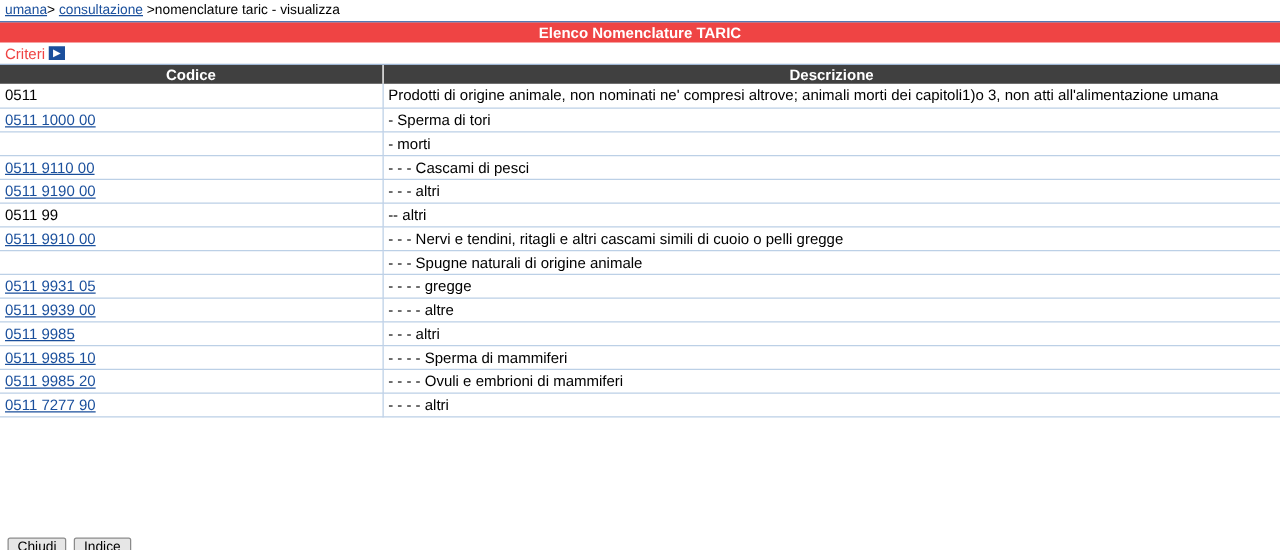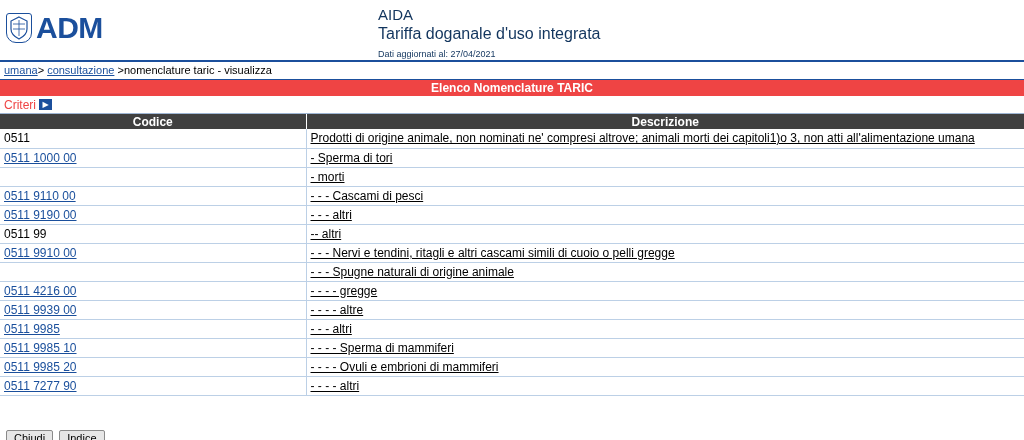--- a/index.html
+++ b/index.html
@@ -135,21 +135,21 @@
   table.grid td {
     height: 19px;
     font-size: 12px;
     padding: 1px 4px 1px 4px;
     border-bottom: 1px solid #bcd0e6;
     border-right: 1px solid #bcd0e6;
     vertical-align: middle;
     white-space: nowrap;
     overflow: hidden;
   }
-  table.grid td:last-child { border-right: none; text-decoration: underline; }
+  table.grid td:last-child { border-right: none; }
   .col-code { width: 306px; }
   .col-desc { width: 718px; }
   .code-link {
     color: #1a4f9c;
     text-decoration: underline;
     cursor: pointer;
   }
   .code-plain { color: #000000; }
 
   
@@ -170,36 +170,20 @@
     border-radius: 2px;
     color: #000;
     cursor: pointer;
   }
 </style>
 </head>
 <body>
 
 <div id="app">
 
-  <div class="header">
-    <div class="logo-block">
-      <div class="logo-emblem">
-        <svg width="20" height="24" viewBox="0 0 20 24" aria-hidden="true">
-          <path d="M10 1 L18 5 L18 13 C18 18 14 21 10 23 C6 21 2 18 2 13 L2 5 Z" fill="none" stroke="#1b4f9c" stroke-width="1.2"></path>
-          <path d="M10 4 L10 20 M4 8 L16 8 M4 13 L16 13" stroke="#1b4f9c" stroke-width="0.8"></path>
-        </svg>
-      </div>
-      <div class="logo-text">ADM</div>
-    </div>
-    <div class="header-center">
-      <div class="app-name">AIDA</div>
-      <div class="app-subtitle">Tariffa doganale d'uso integrata</div>
-      <div class="app-updated">Dati aggiornati al: 27/04/2021</div>
-    </div>
-  </div>
 
   <div class="breadcrumb"><a>umana</a><span>&gt; </span><a>consultazione</a><span> &gt;</span><span>nomenclature taric - visualizza</span></div>
 
   <div class="title-bar">Elenco Nomenclature TARIC</div>
 
   <div class="criteri-bar">
     <span class="criteri-label">Criteri</span>
     <span class="criteri-toggle">▶</span>
   </div>
 
@@ -241,21 +225,21 @@
         </tr>
         <tr>
           <td><span class="code-link">0511 9910   00</span></td>
           <td>- - - Nervi e tendini, ritagli e altri cascami simili di cuoio o pelli gregge</td>
         </tr>
         <tr>
           <td></td>
           <td>- - - Spugne naturali di origine animale</td>
         </tr>
         <tr>
-          <td><span class="code-link">0511 4216   00</span></td>
+          <td><span class="code-link">0511 9931   05</span></td>
           <td>- - - -  gregge</td>
         </tr>
         <tr>
           <td><span class="code-link">0511 9939   00</span></td>
           <td>- - - -  altre</td>
         </tr>
         <tr>
           <td><span class="code-link">0511 9985  </span></td>
           <td>- - -  altri</td>
         </tr>

